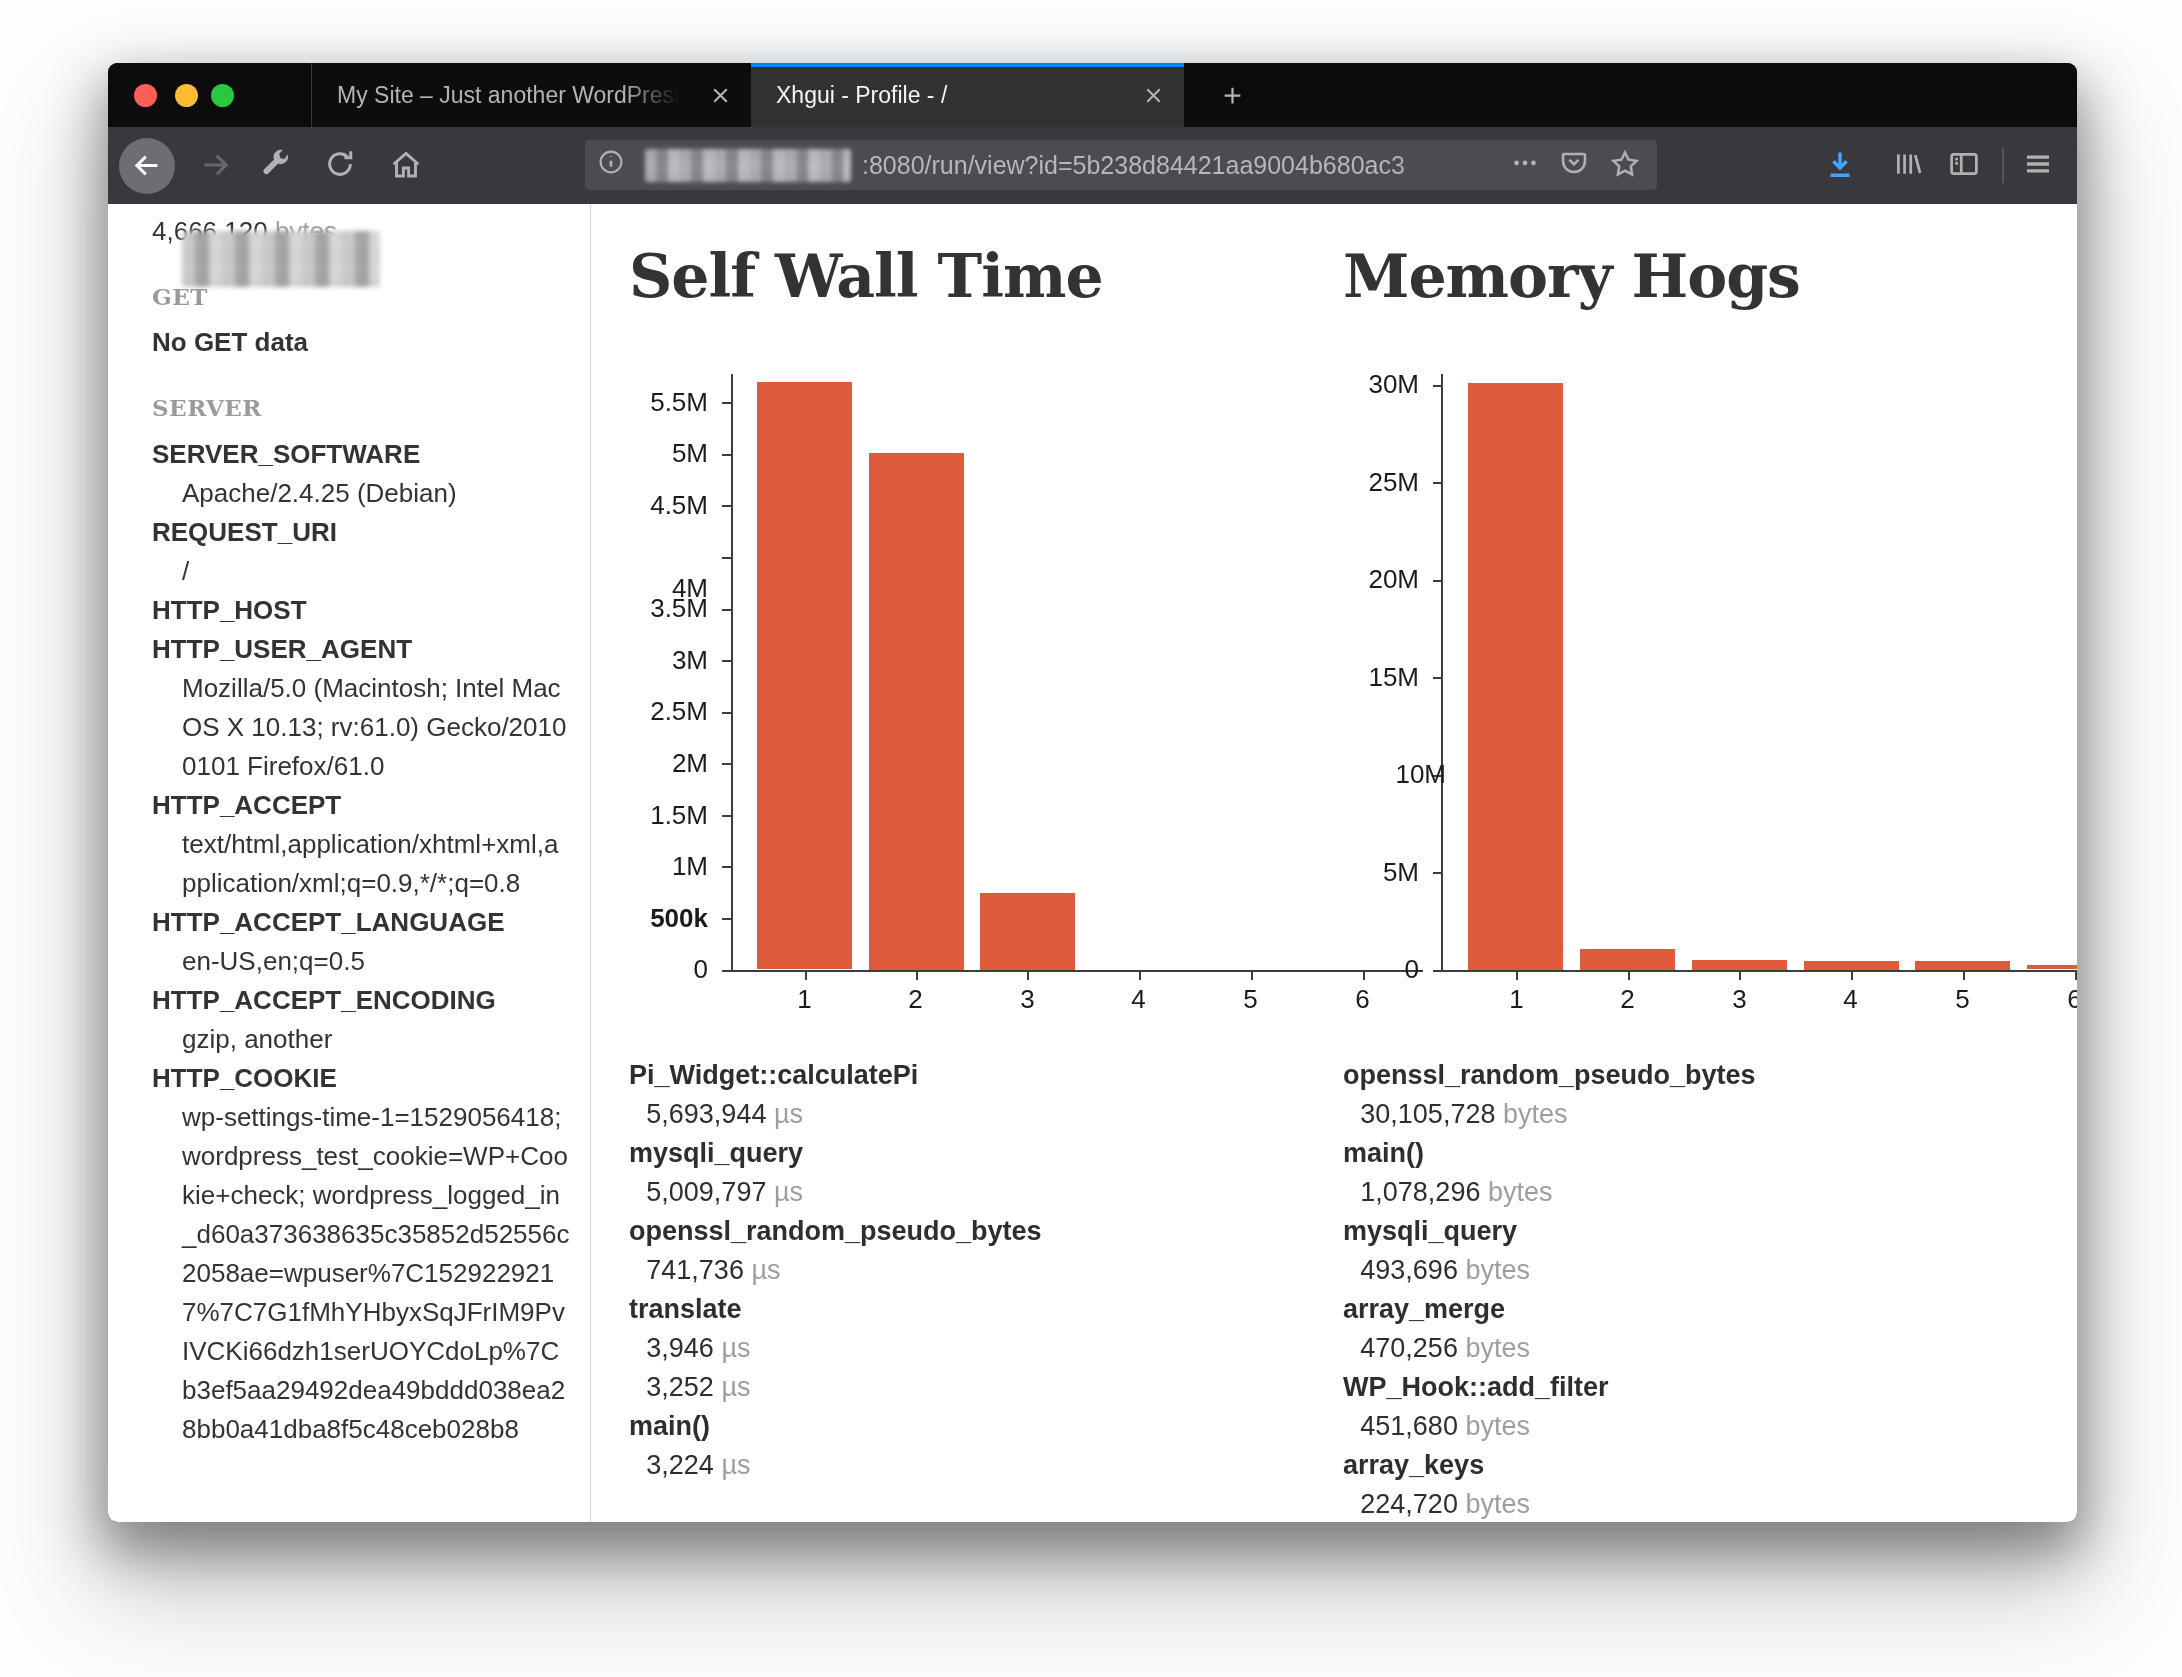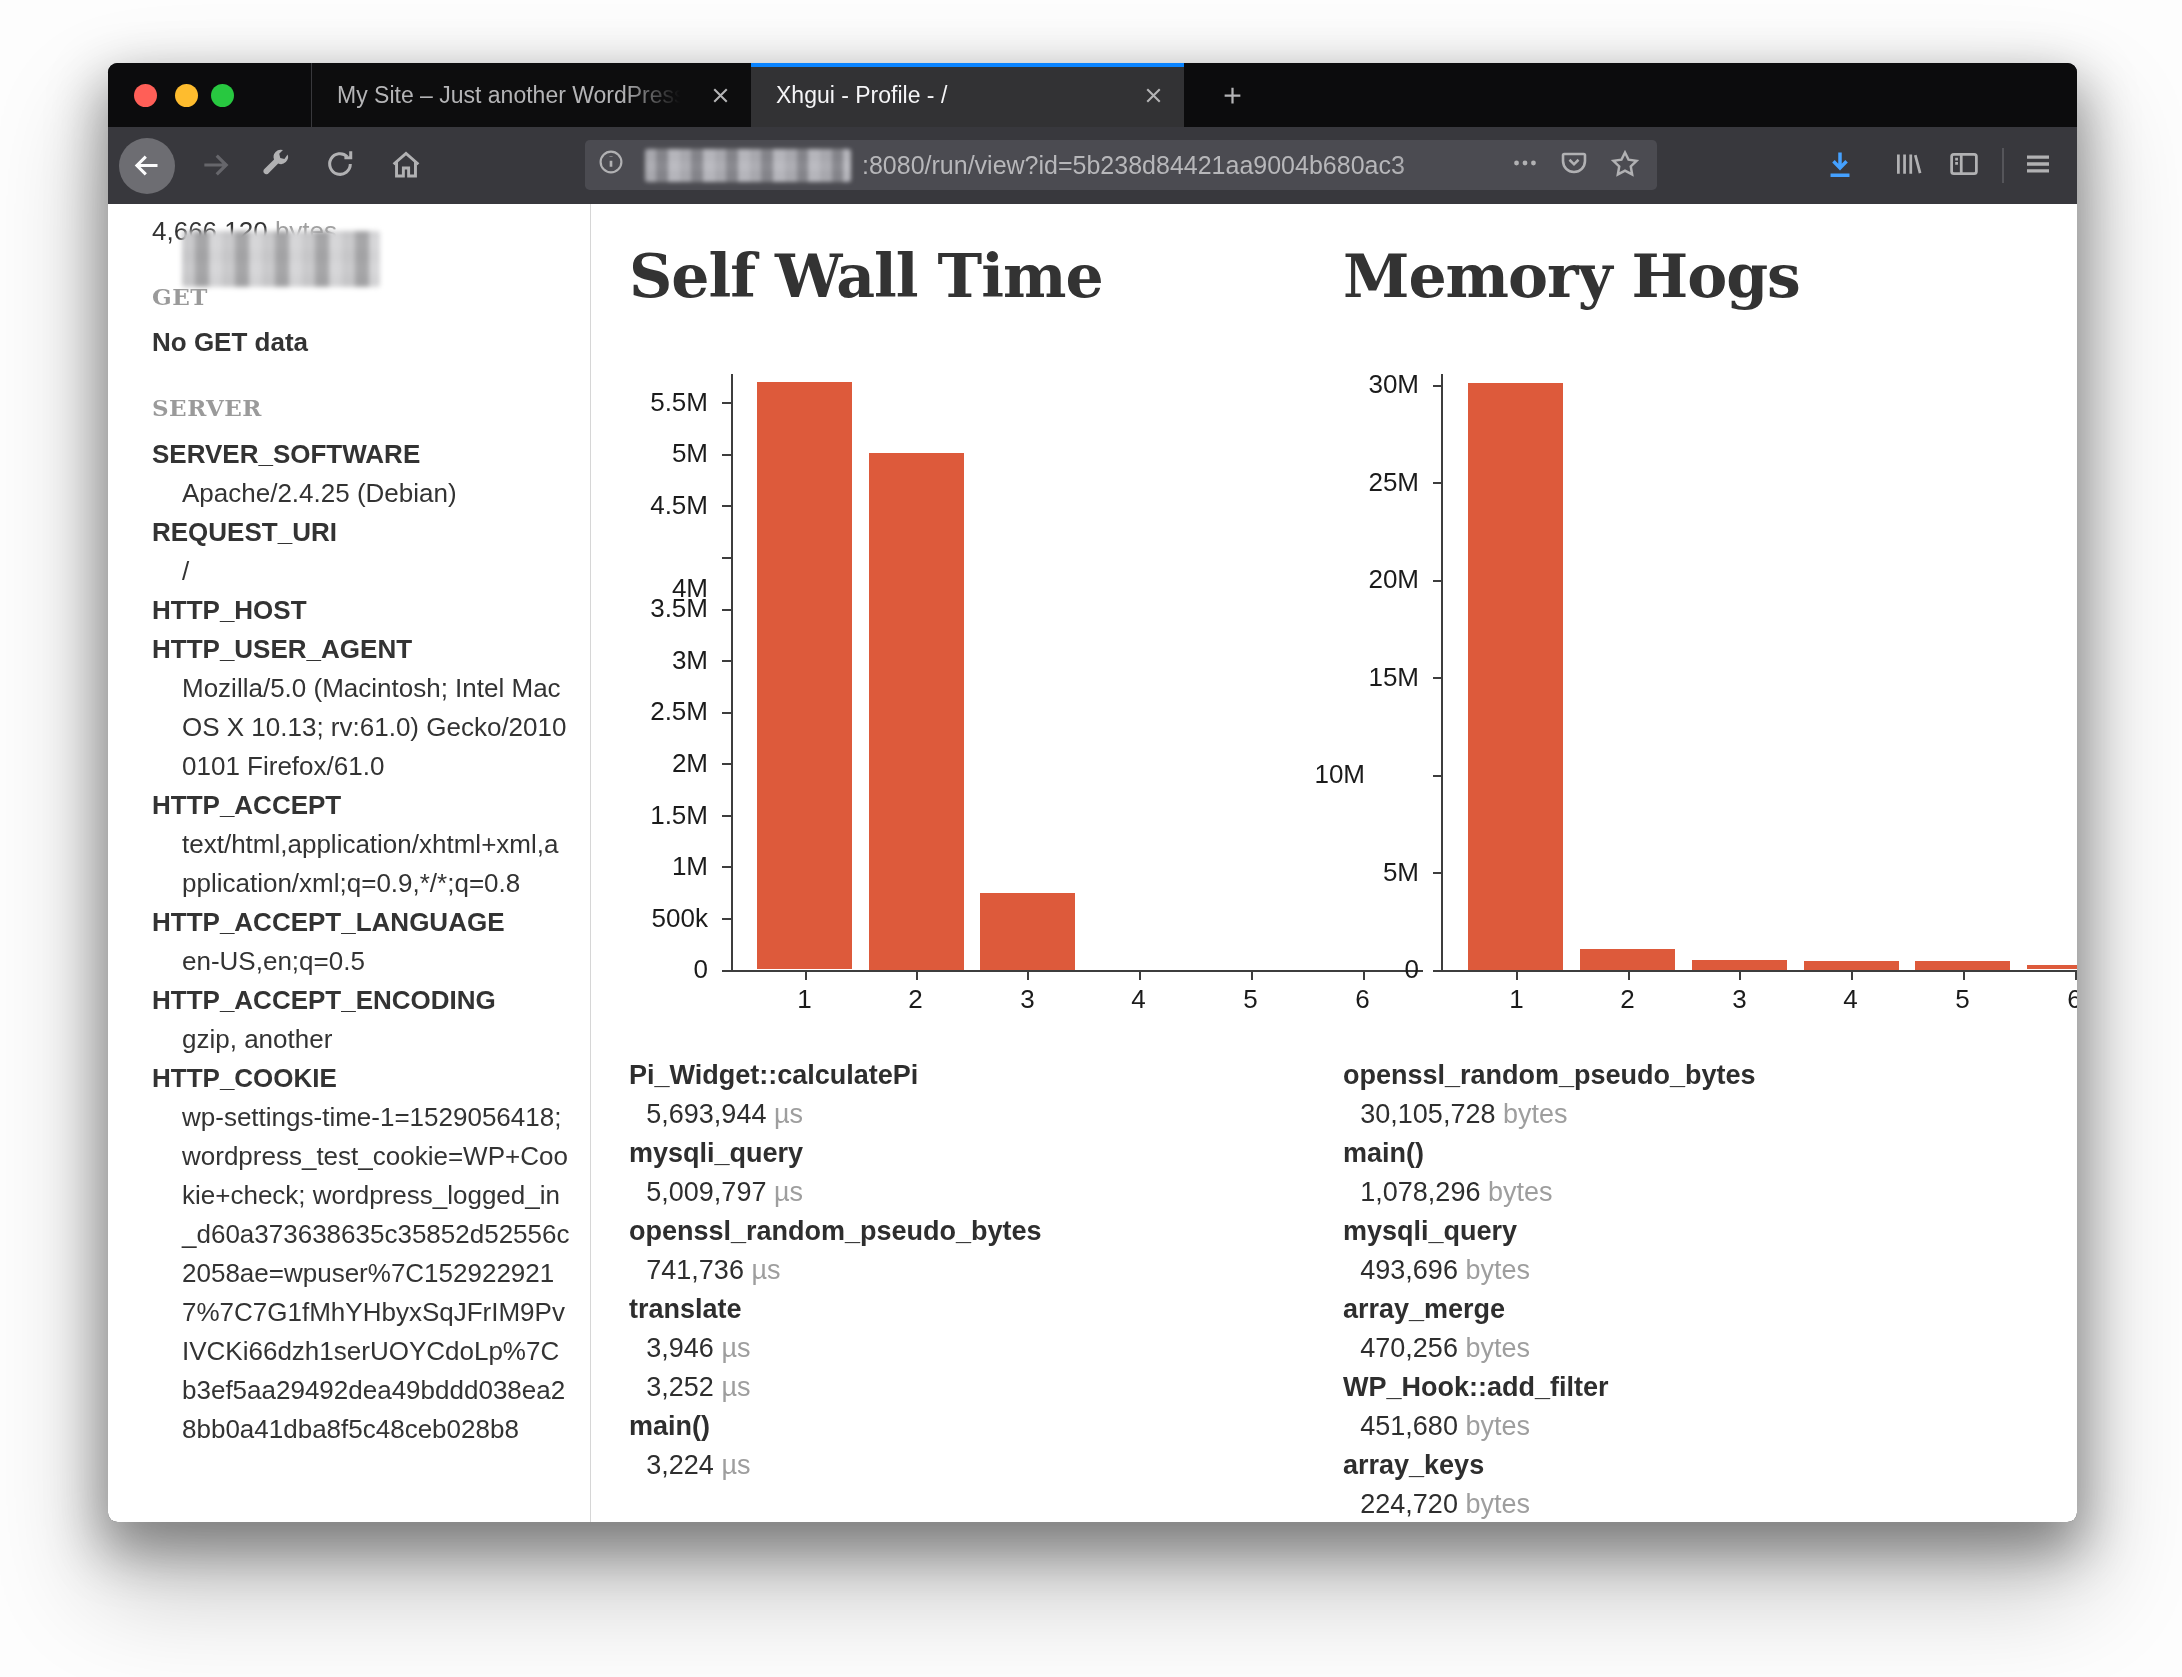--- a/index.html
+++ b/index.html
@@ -227,21 +227,21 @@
 
     <div class="h2" id="h2-wall">Self Wall Time</div>
     <div class="h2" id="h2-mem">Memory Hogs</div>
 
     <div class="chart-layer" id="charts">
         <div class="axis" style="left: 623px; top: 170px; width: 1.9px; height: 598px;"></div>
         <div class="axis" style="left: 623px; top: 766px; width: 692px; height: 1.9px;"></div>
         <div class="axis" style="left: 614px; top: 766px; width: 8.6px; height: 1.9px;"></div>
         <div class="ylab" style="left: 466px; top: 749px;">0</div>
         <div class="axis" style="left: 614px; top: 714px; width: 8.6px; height: 1.9px;"></div>
-        <div class="ylab" style="left: 466px; top: 698px;">500k</div>
+        <div class="ylab" style="left: 466px; top: 698px; font-weight: bold;">500k</div>
         <div class="axis" style="left: 614px; top: 662px; width: 8.6px; height: 1.9px;"></div>
         <div class="ylab" style="left: 466px; top: 646px;">1M</div>
         <div class="axis" style="left: 614px; top: 611px; width: 8.6px; height: 1.9px;"></div>
         <div class="ylab" style="left: 466px; top: 595px;">1.5M</div>
         <div class="axis" style="left: 614px; top: 559px; width: 8.6px; height: 1.9px;"></div>
         <div class="ylab" style="left: 466px; top: 543px;">2M</div>
         <div class="axis" style="left: 614px; top: 508px; width: 8.6px; height: 1.9px;"></div>
         <div class="ylab" style="left: 466px; top: 491px;">2.5M</div>
         <div class="axis" style="left: 614px; top: 456px; width: 8.6px; height: 1.9px;"></div>
         <div class="ylab" style="left: 466px; top: 440px;">3M</div>
@@ -270,21 +270,21 @@
         <div class="xlab" style="left: 1112px; top: 779px;">5</div>
         <div class="axis" style="left: 1255px; top: 768px; width: 1.9px; height: 7.7px;"></div>
         <div class="xlab" style="left: 1224px; top: 779px;">6</div>
         <div class="axis" style="left: 1333px; top: 170px; width: 1.9px; height: 598px;"></div>
         <div class="axis" style="left: 1333px; top: 766px; width: 638px; height: 1.9px;"></div>
         <div class="axis" style="left: 1325px; top: 766px; width: 8.6px; height: 1.9px;"></div>
         <div class="ylab" style="left: 1177px; top: 749px;">0</div>
         <div class="axis" style="left: 1325px; top: 668px; width: 8.6px; height: 1.9px;"></div>
         <div class="ylab" style="left: 1177px; top: 652px;">5M</div>
         <div class="axis" style="left: 1325px; top: 571px; width: 8.6px; height: 1.9px;"></div>
-        <div class="ylab" style="left: 1123px; top: 554px; text-align: right;">10M</div>
+        <div class="ylab" style="left: 1204px; top: 554px; text-align: right;">10M</div>
         <div class="axis" style="left: 1325px; top: 473px; width: 8.6px; height: 1.9px;"></div>
         <div class="ylab" style="left: 1177px; top: 457px;">15M</div>
         <div class="axis" style="left: 1325px; top: 376px; width: 8.6px; height: 1.9px;"></div>
         <div class="ylab" style="left: 1177px; top: 359px;">20M</div>
         <div class="axis" style="left: 1325px; top: 278px; width: 8.6px; height: 1.9px;"></div>
         <div class="ylab" style="left: 1177px; top: 262px;">25M</div>
         <div class="axis" style="left: 1325px; top: 181px; width: 8.6px; height: 1.9px;"></div>
         <div class="ylab" style="left: 1177px; top: 164px;">30M</div>
         <div class="bar" title="openssl_random_pseudo_bytes" style="left: 1360px; top: 179px; width: 95px; height: 587px; background: rgb(221, 90, 59);"></div>
         <div class="bar" title="main()" style="left: 1472px; top: 745px; width: 95px; height: 21px; background: rgb(221, 90, 59);"></div>

